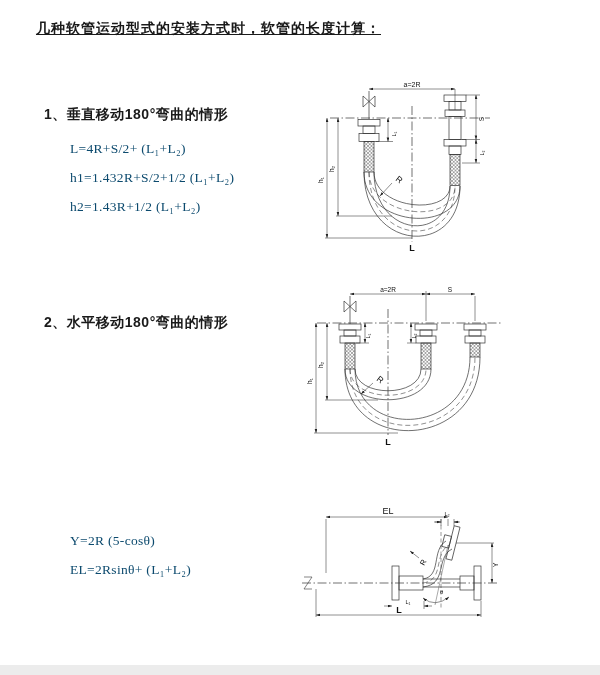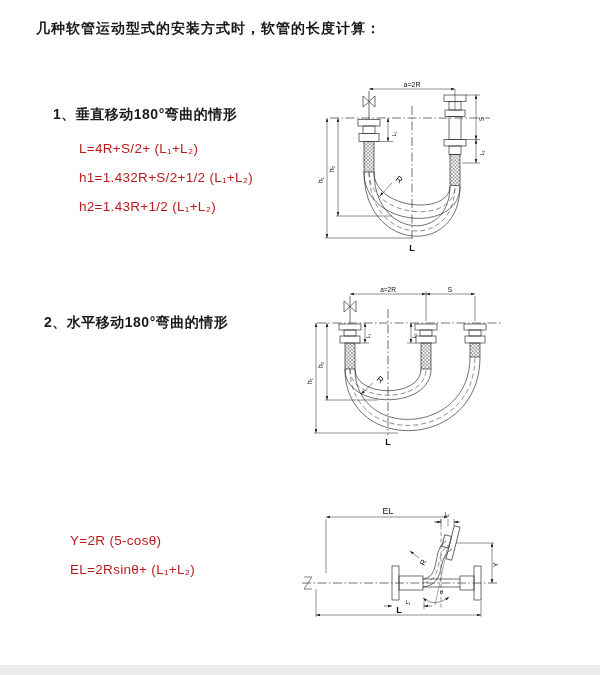--- a/index.html
+++ b/index.html
@@ -2,29 +2,29 @@
 <html><head>
 <meta charset="utf-8">
 <style>
   html,body{margin:0;padding:0;}
   body{
     width:600px;height:675px;background:#ffffff;position:relative;overflow:hidden;
     font-family:"Liberation Sans","DejaVu Sans",sans-serif;color:#1a1a1a;
   }
   .page-title{
     position:absolute;left:36px;top:20px;font-size:14px;font-weight:bold;
-    letter-spacing:1px;white-space:nowrap;
+    letter-spacing:1px;white-space:nowrap;text-decoration:underline;
   }
   .section{position:absolute;left:44px;width:270px;}
   .section .heading{font-size:14px;font-weight:bold;letter-spacing:0.5px;white-space:nowrap;}
   .section .formulas{list-style:none;margin:10px 0 0 0;padding:0 0 0 26px;}
   .section .formulas li{
-    font-size:13.5px;line-height:29px;letter-spacing:0.3px;white-space:nowrap;color:#b91c1c;
-  }
-  .sec1{top:106px;margin-left:9px;} .sec2{top:314px;} .sec3{top:516px;}
+    font-size:13.5px;line-height:29px;letter-spacing:0.3px;white-space:nowrap;color:#0c4a6e;font-family:Liberation Serif, serif;
+  }
+  .sec1{top:106px;} .sec2{top:314px;} .sec3{top:516px;}
   .diag{position:absolute;}
   .d1{left:312px;top:76px;} .d2{left:303px;top:283px;} .d3{left:296px;top:503px;text-align:right;}
   svg{display:block;}
   svg text{font-family:"Liberation Sans","DejaVu Sans",sans-serif;fill:#111;}
   .page-edge-bottom{
     position:absolute;left:0;bottom:0;width:600px;height:10px;background:#ececec;
   }
 </style>
 </head>
 <body>

